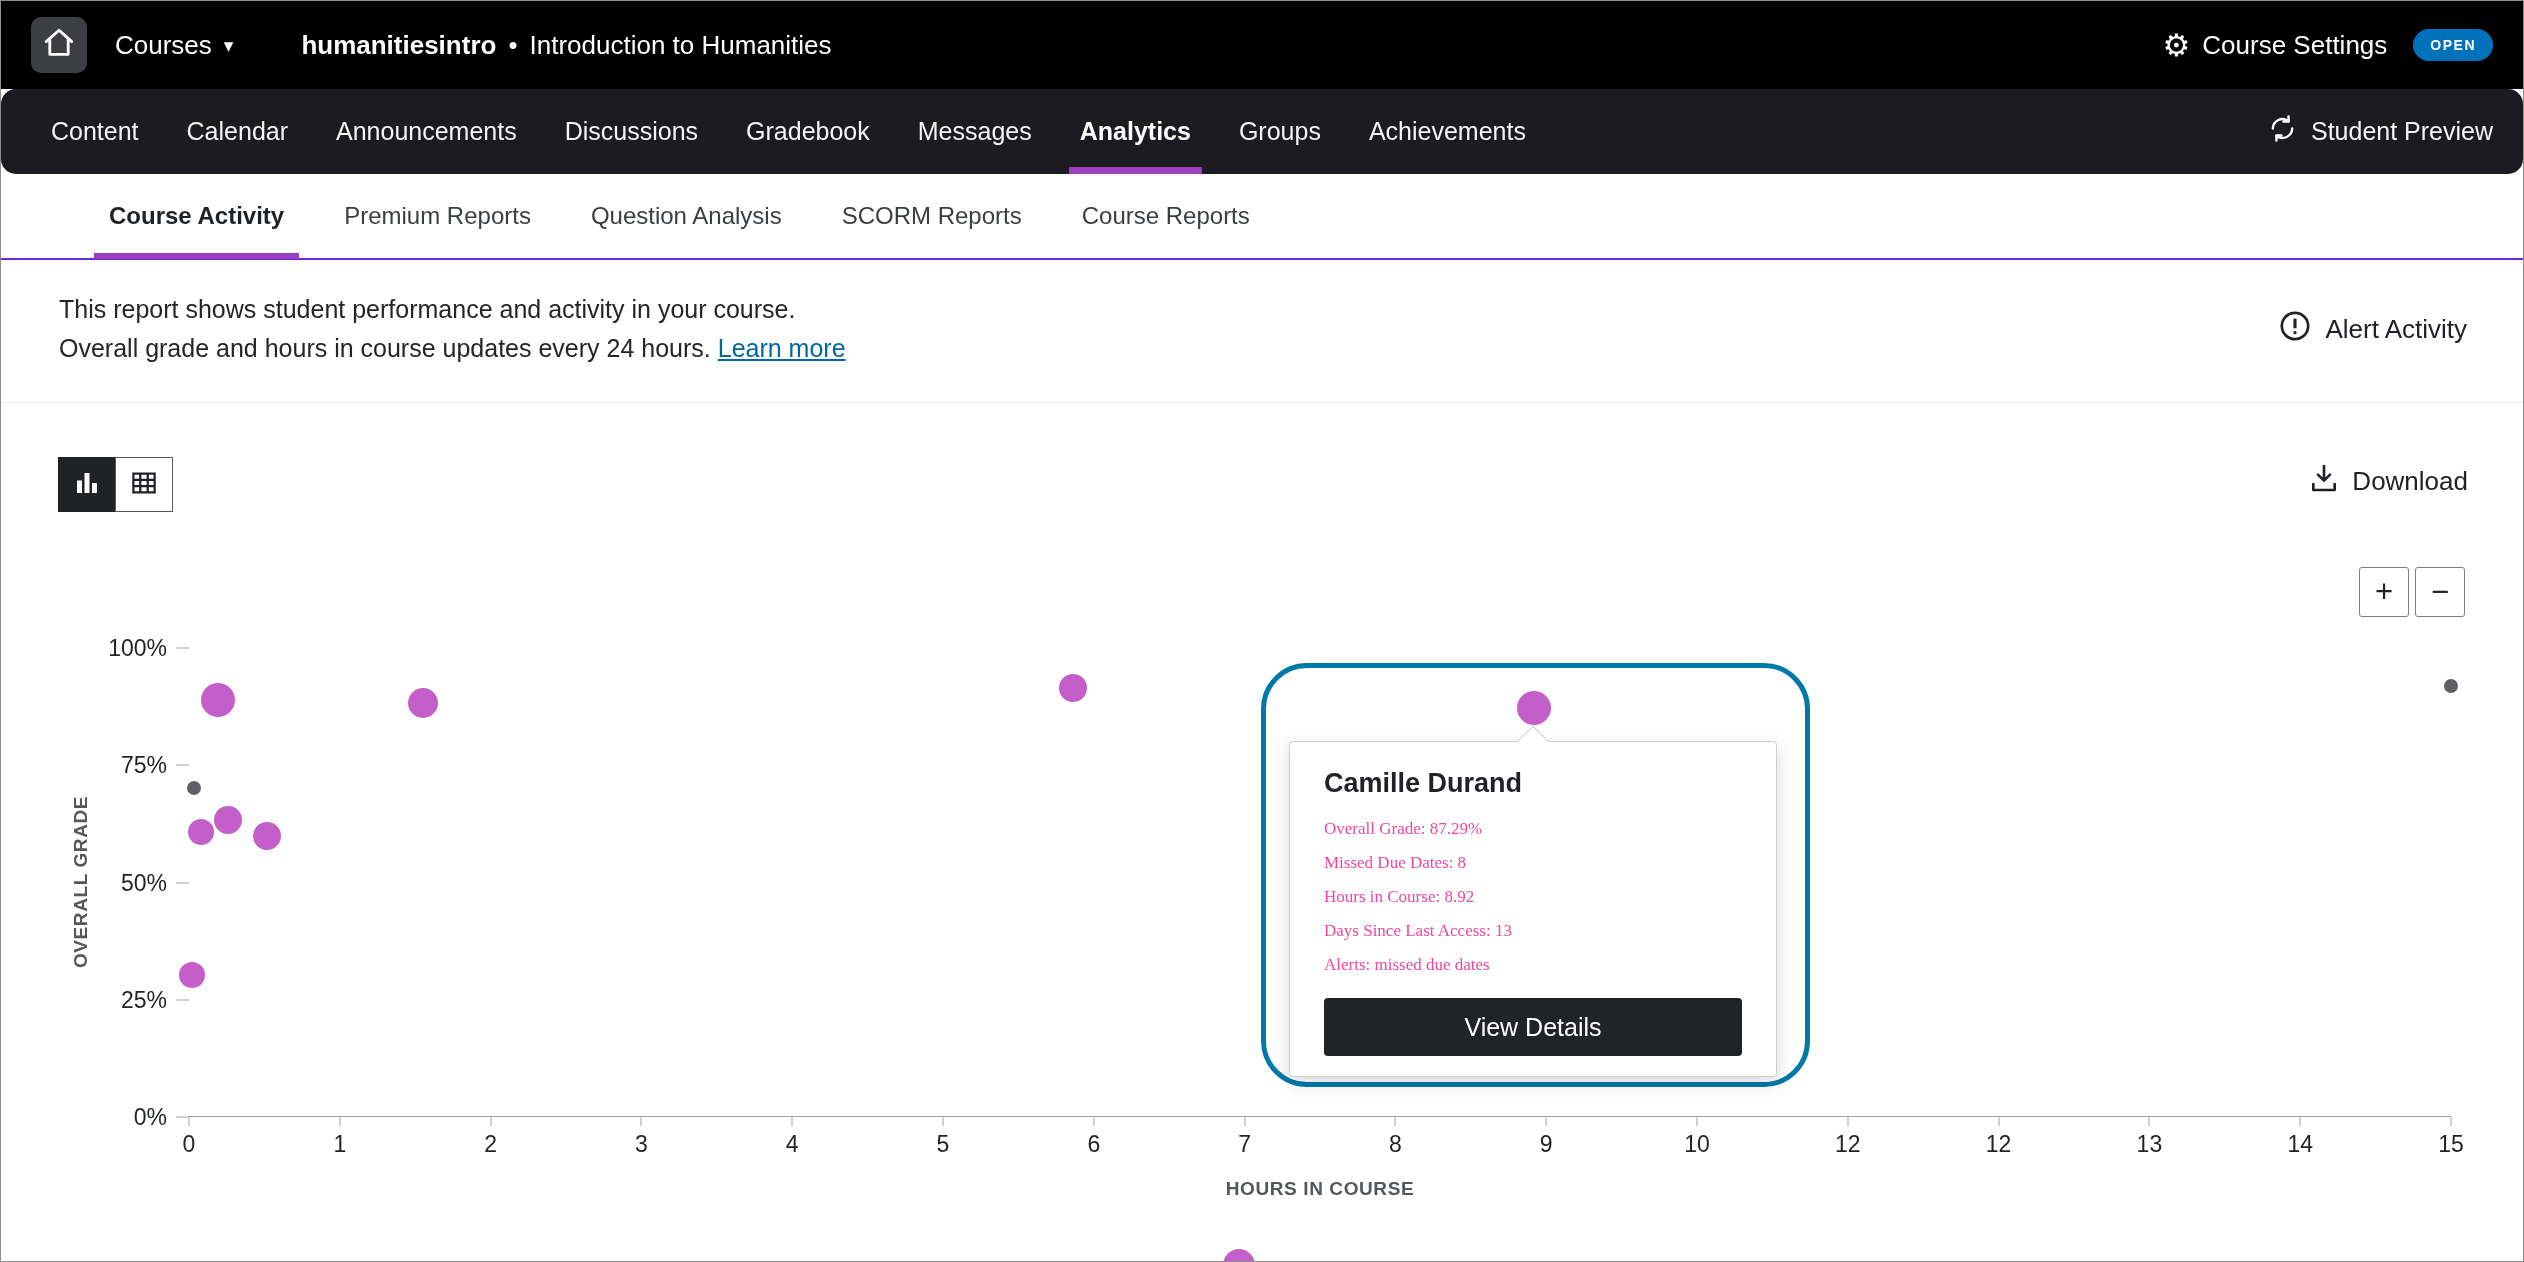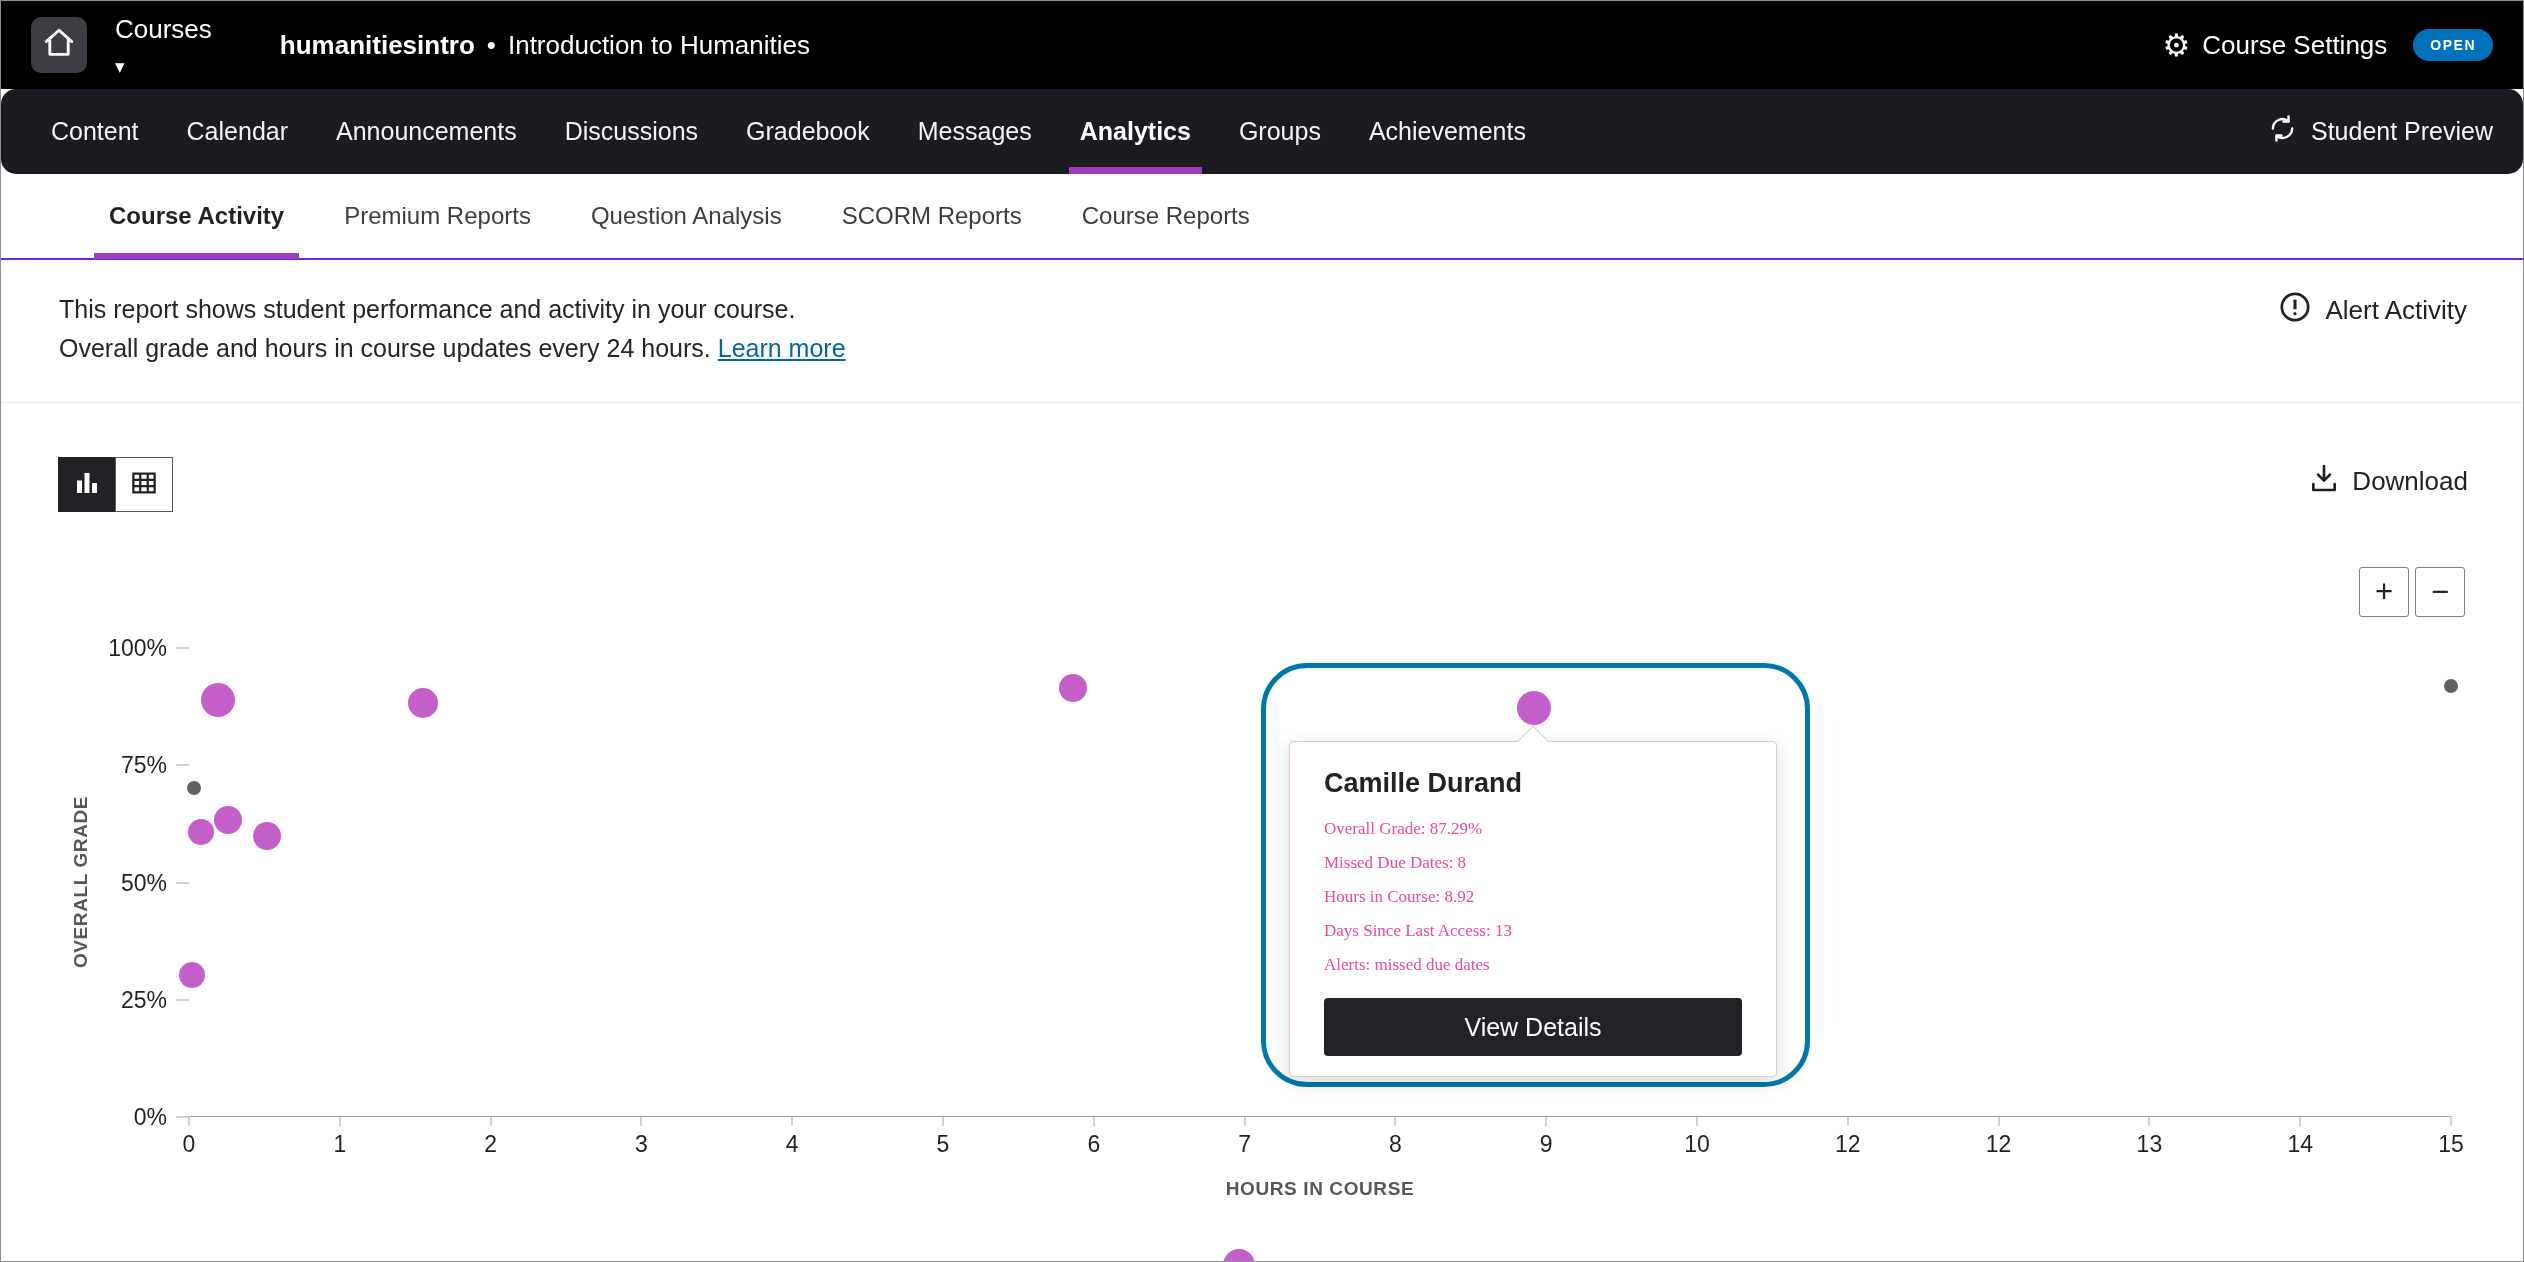--- a/index.html
+++ b/index.html
@@ -3,21 +3,21 @@
 <meta charset="utf-8">
 <style>
   * { margin:0; padding:0; box-sizing:border-box; }
   html,body { background:#fff; }
   body { width:2524px; height:1262px; font-family:"Liberation Sans", sans-serif; }
   .page { position:relative; width:2524px; height:1262px; background:#fff; border:1px solid #8f8f8f; overflow:hidden; }
 
   
   .topbar { height:88px; background:#000; display:flex; align-items:center; padding:0 30px; color:#fff; }
   .home-btn { width:56px; height:56px; background:#3d3d44; border-radius:10px; display:flex; align-items:center; justify-content:center; margin-right:28px; cursor:pointer; flex:0 0 auto; }
-  .courses-menu { display:flex; align-items:flex-start; gap:12px; font-size:26px; margin-right:68px; cursor:pointer;flex-direction:column; }
+  .courses-menu { display:flex; align-items:center; gap:12px; font-size:26px; margin-right:68px; cursor:pointer; }
   .caret { font-size:19px; line-height:1; }
   .course-info { font-size:26px; display:flex; gap:12px; align-items:center; white-space:nowrap; }
   .course-info .code { font-weight:bold; }
   .topbar-right { margin-left:auto; display:flex; align-items:center; gap:26px; }
   .settings-btn { display:flex; align-items:center; gap:12px; font-size:26px; cursor:pointer; }
   .gear-glyph { font-size:31px; line-height:1; }
   .open-badge { background:var(--badge-blue,#0072bc); border-radius:999px; font-size:14px; font-weight:bold; letter-spacing:1.5px; padding:8px 17px; }
 
   
   .navbar { height:85px; background:#1b1b21; display:flex; align-items:stretch; padding:0 30px 0 26px; color:#f4f4f4;border-radius:15px; }
@@ -26,21 +26,21 @@
   .nav-tab.active::after { content:""; position:absolute; left:13px; right:13px; bottom:0; height:7px; background:var(--accent-purple,#9b3fbf); }
   .student-preview { margin-left:auto; display:flex; align-items:center; gap:14px; font-size:25px; cursor:pointer; white-space:nowrap; }
 
   
   .subnav { height:86px; background:#fff; border-bottom:2px solid #6d28d9; display:flex; align-items:stretch; padding:0 78px; }
   .subnav-tab { position:relative; display:flex; align-items:center; font-size:24px; color:#3a3e40; padding:0 30px; cursor:pointer; white-space:nowrap; }
   .subnav-tab.active { color:#1f2225; font-weight:bold; }
   .subnav-tab.active::after { content:""; position:absolute; left:15px; right:15px; bottom:-1px; height:6px; background:var(--accent-purple,#9b3fbf); }
 
   
-  .desc-row { display:flex; align-items:flex-start; justify-content:space-between; padding:30px 56px 34px 58px; border-bottom:1px solid #ececec; }
+  .desc-row { display:flex; align-items:center; justify-content:space-between; padding:30px 56px 34px 58px; border-bottom:1px solid #ececec; }
   .desc p { font-size:25px; line-height:39px; color:#232527; }
   .desc a { color:var(--link-blue,#00689e); text-decoration:underline; cursor:pointer; }
   .alert-settings { display:flex; align-items:center; gap:13px; font-size:26px; color:#202225; cursor:pointer; }
 
   
   .view-toggle { position:absolute; left:57px; top:456px; display:flex; }
   .toggle-btn { width:58px; height:55px; display:flex; align-items:center; justify-content:center; border:1px solid #565a5c; background:#fff; cursor:pointer; }
   .toggle-btn + .toggle-btn { margin-left:-1px; }
   .toggle-btn.active { background:#202226; border-color:#202226; }
   .download-btn { position:absolute; top:461px; right:55px; display:flex; gap:12px; align-items:center; font-size:26px; color:#202225; cursor:pointer; }

